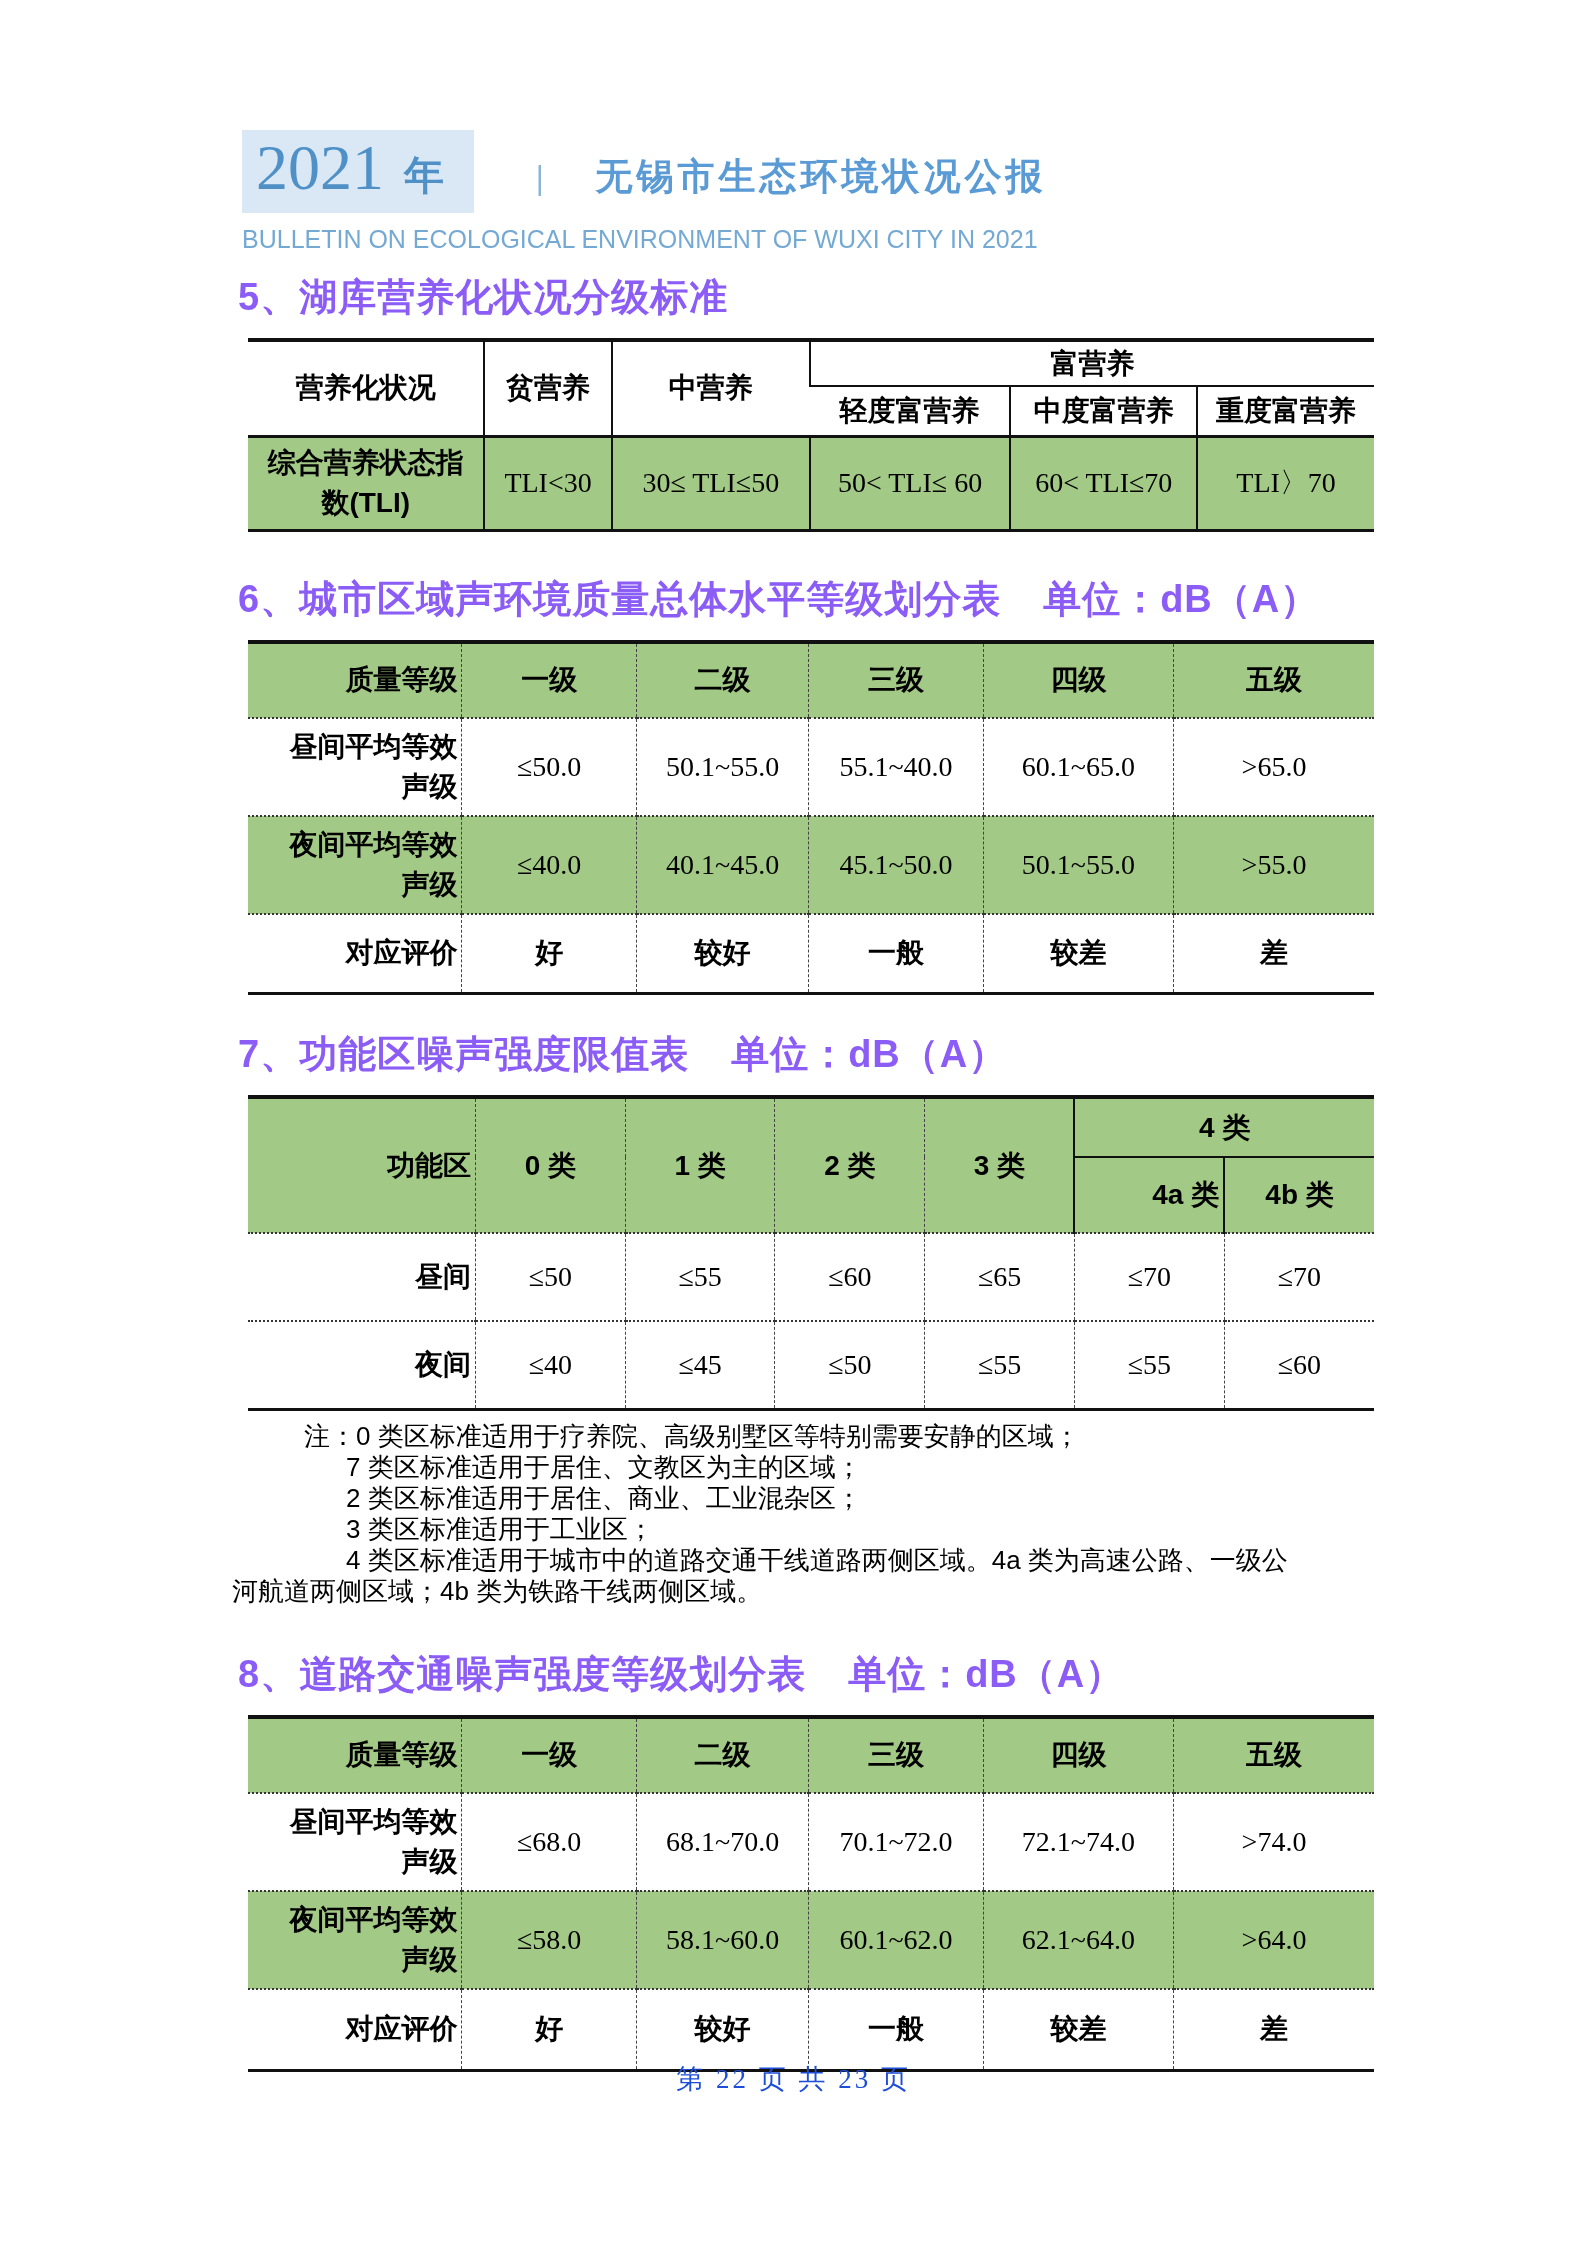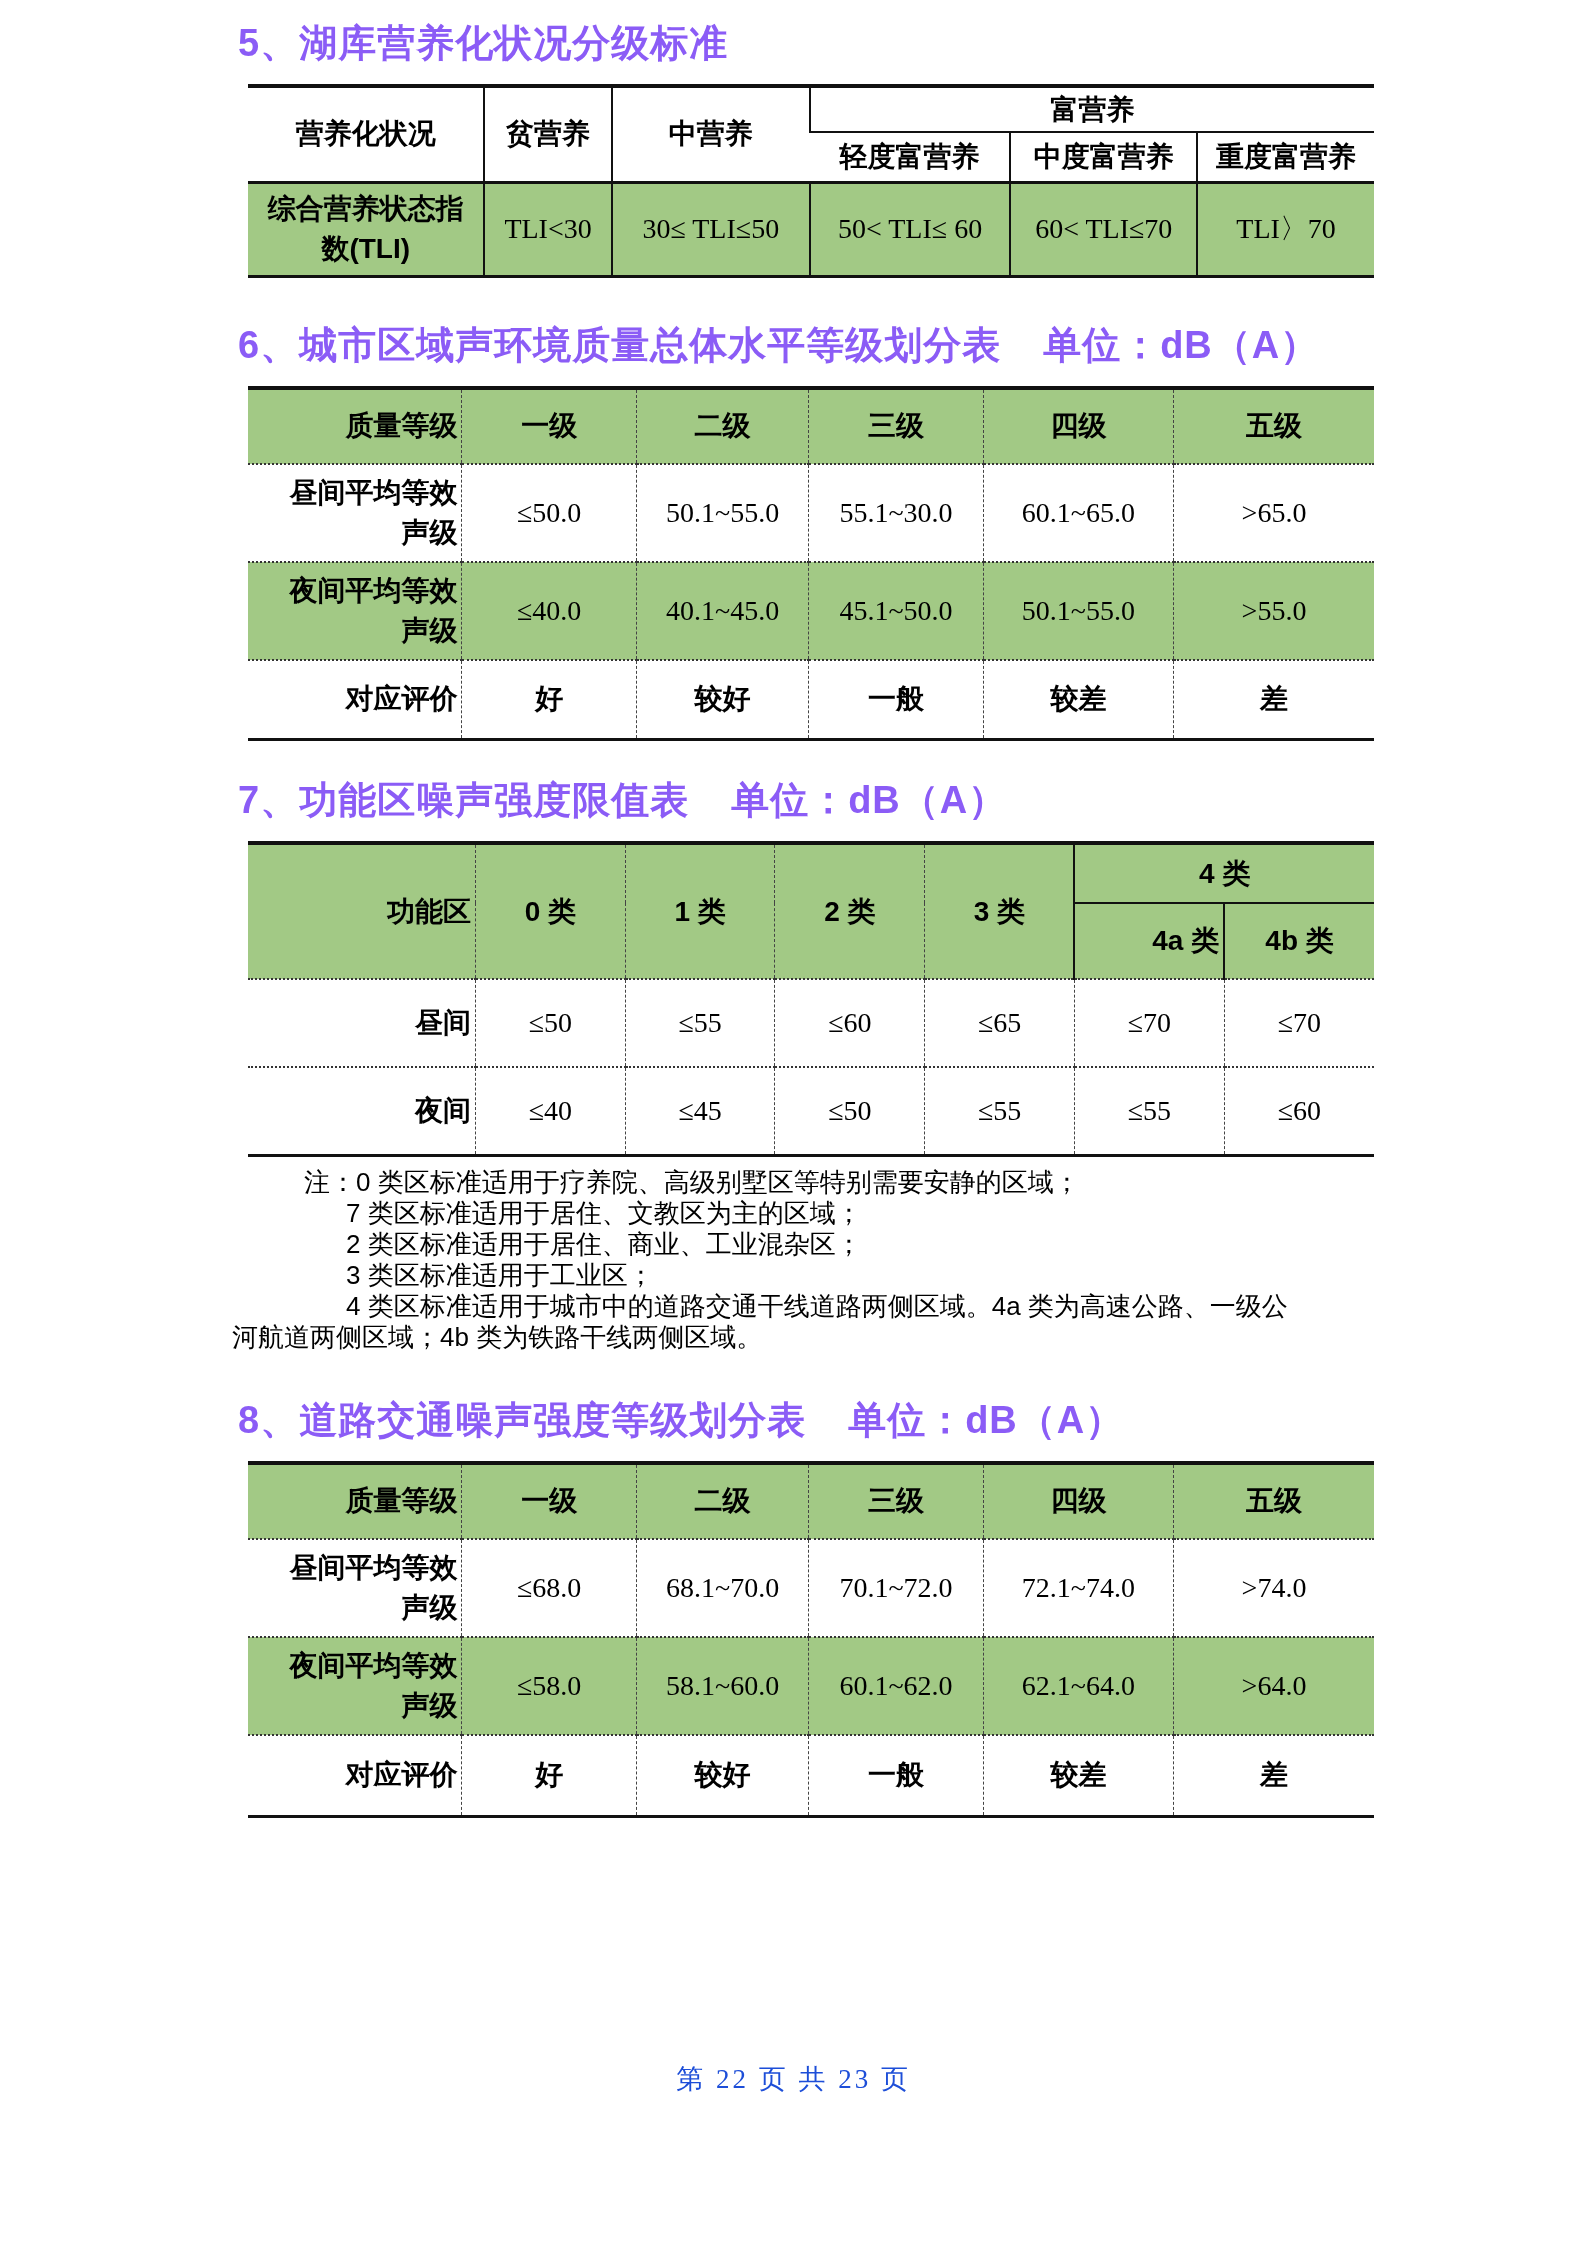--- a/index.html
+++ b/index.html
@@ -61,20 +61,31 @@
 
   
   .pg-footer{position:absolute;left:0;bottom:148px;width:100%;text-align:center;
              font-size:27px;letter-spacing:3px;font-family:"Liberation Serif",serif;color:#1d4ed8;}
 </style>
 </head>
 <body>
 
 <div class="page">
 
+  <div class="hdr">
+    <div class="brand-row">
+      <div class="year-box">
+        <span class="year">2021</span>
+        <span class="year-cn">年</span>
+      </div>
+      <span class="sep">|</span>
+      <span class="doc-title">无锡市生态环境状况公报</span>
+    </div>
+    <div class="subtitle">BULLETIN ON ECOLOGICAL ENVIRONMENT OF WUXI CITY IN 2021</div>
+  </div>
 
   <div class="content">
 
     <h2 class="sec-title mt-sec5">5、湖库营养化状况分级标准</h2>
 
     <table class="t5">
       <colgroup>
         <col style="width:21%">
           <col style="width:11.3%">
           <col style="width:17.6%">
@@ -124,21 +135,21 @@
         <td class="hcell">二级</td>
         <td class="hcell">三级</td>
         <td class="hcell">四级</td>
         <td class="hcell">五级</td>
       </tr>
       <tr style="height:98px">
         <td class="hcell wraplab">昼间平均等效
 声级</td>
         <td class="ncell">≤50.0</td>
         <td class="ncell">50.1~55.0</td>
-        <td class="ncell">55.1~30.0</td>
+        <td class="ncell">55.1~40.0</td>
         <td class="ncell">60.1~65.0</td>
         <td class="ncell">&gt;65.0</td>
       </tr>
       <tr class="green" style="height:98px">
         <td class="hcell wraplab">夜间平均等效
 声级</td>
         <td class="ncell">≤40.0</td>
         <td class="ncell">40.1~45.0</td>
         <td class="ncell">45.1~50.0</td>
         <td class="ncell">50.1~55.0</td>

